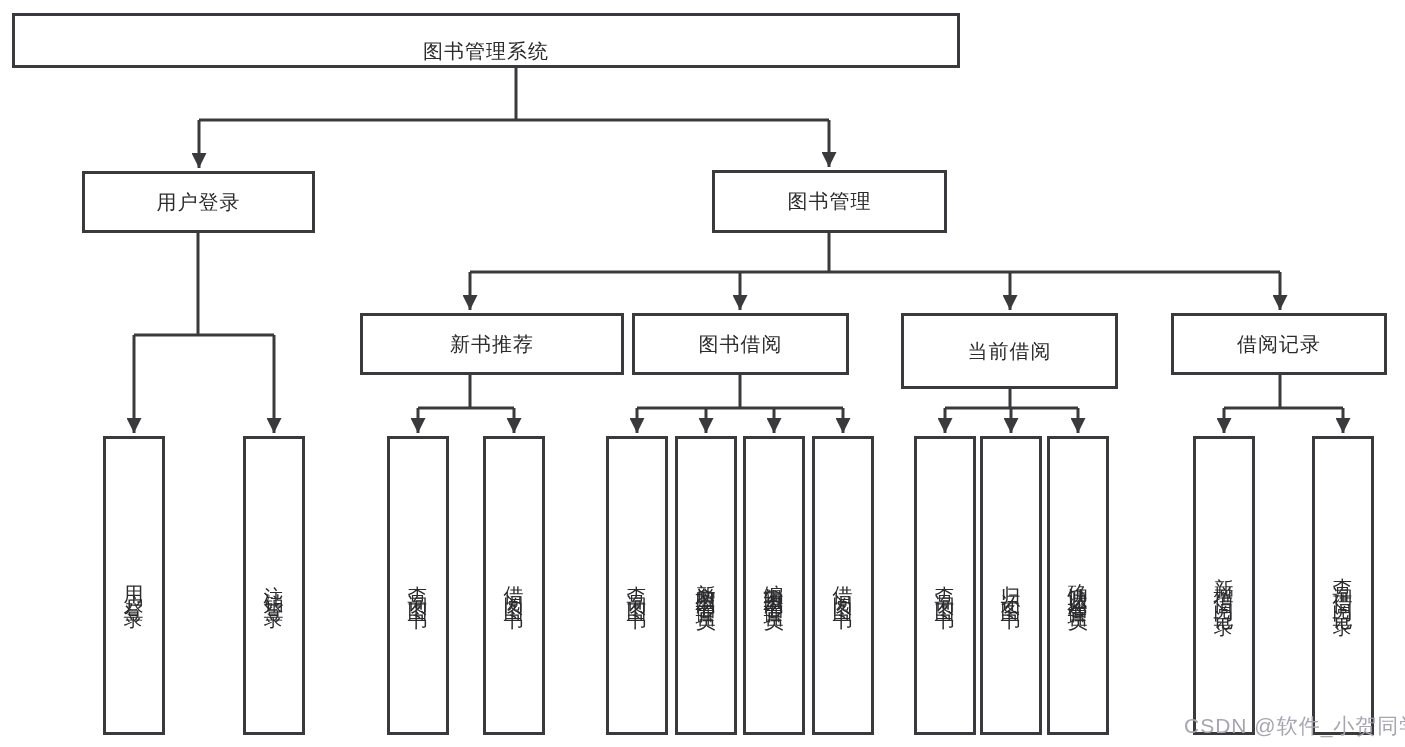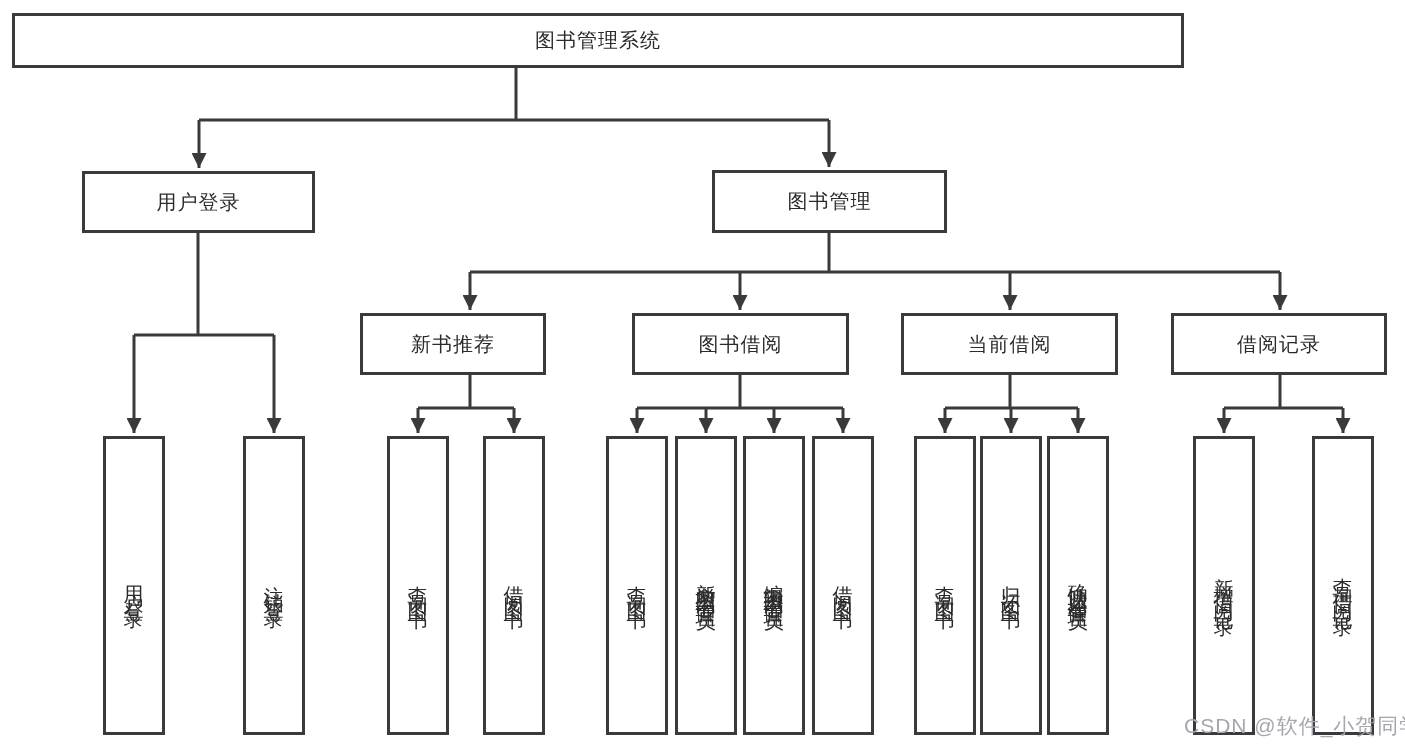--- a/index.html
+++ b/index.html
@@ -102,38 +102,38 @@
       <line x1="774" y1="408" x2="774" y2="433" marker-end="url(#arw)"></line>
       <line x1="843" y1="408" x2="843" y2="433" marker-end="url(#arw)"></line>
       <line x1="945" y1="408" x2="945" y2="433" marker-end="url(#arw)"></line>
       <line x1="1011" y1="408" x2="1011" y2="433" marker-end="url(#arw)"></line>
       <line x1="1078" y1="408" x2="1078" y2="433" marker-end="url(#arw)"></line>
       <line x1="1224" y1="408" x2="1224" y2="433" marker-end="url(#arw)"></line>
       <line x1="1343" y1="408" x2="1343" y2="433" marker-end="url(#arw)"></line>
     </g>
   </svg>
 
-  <div class="box" style="left:12px; top:13px; width:1172px; height:55px;">
+  <div class="box" style="left:12px; top:13px; width:948px; height:55px;align-items:flex-end;">
     <span>图书管理系统</span>
   </div>
 
   <div class="box" style="left:82px; top:171px; width:233px; height:62px;">
     <span>用户登录</span>
   </div>
   <div class="box" style="left:712px; top:170px; width:235px; height:63px;justify-content:center;">
     <span>图书管理</span>
   </div>
 
-  <div class="box" style="left:360px; top:313px; width:186px; height:62px;">
+  <div class="box" style="left:360px; top:313px; width:264px; height:62px;">
     <span>新书推荐</span>
   </div>
   <div class="box" style="left:632px; top:313px; width:217px; height:62px;">
     <span>图书借阅</span>
   </div>
-  <div class="box" style="left:901px; top:313px; width:217px; height:62px;">
+  <div class="box" style="left:901px; top:313px; width:217px; height:76px;">
     <span>当前借阅</span>
   </div>
   <div class="box" style="left:1171px; top:313px; width:216px; height:62px;">
     <span>借阅记录</span>
   </div>
 
   <div class="box leaf" style="left:103px;">
     <span class="vtext">用户登录</span>
   </div>
   <div class="box leaf" style="left:243px;">

